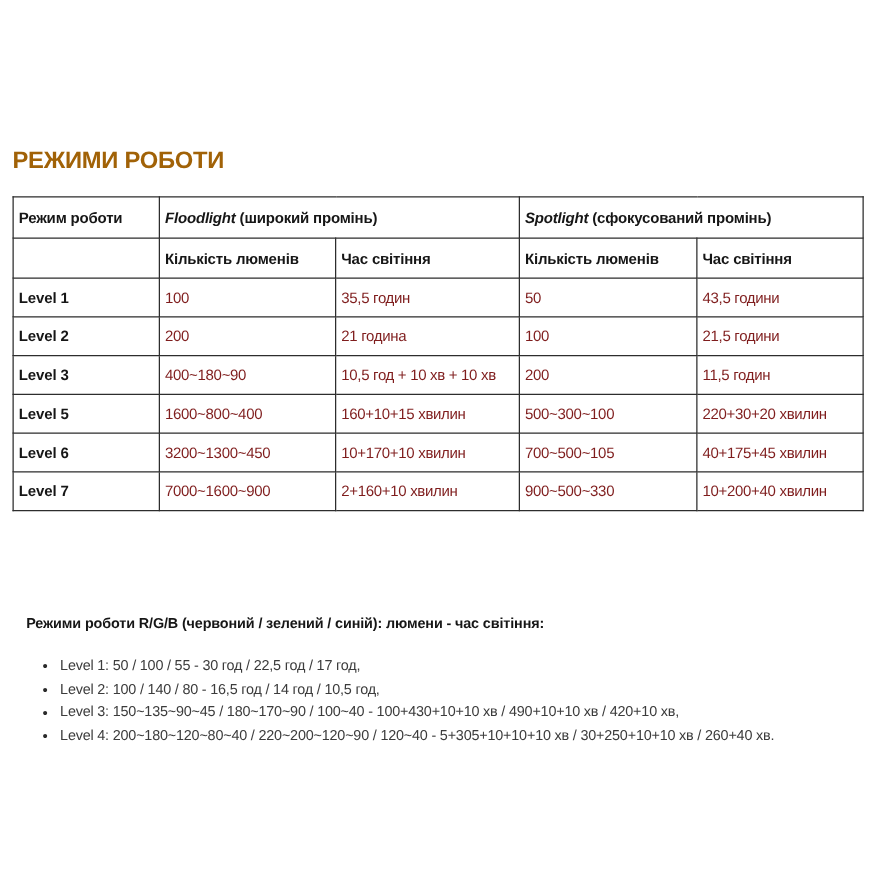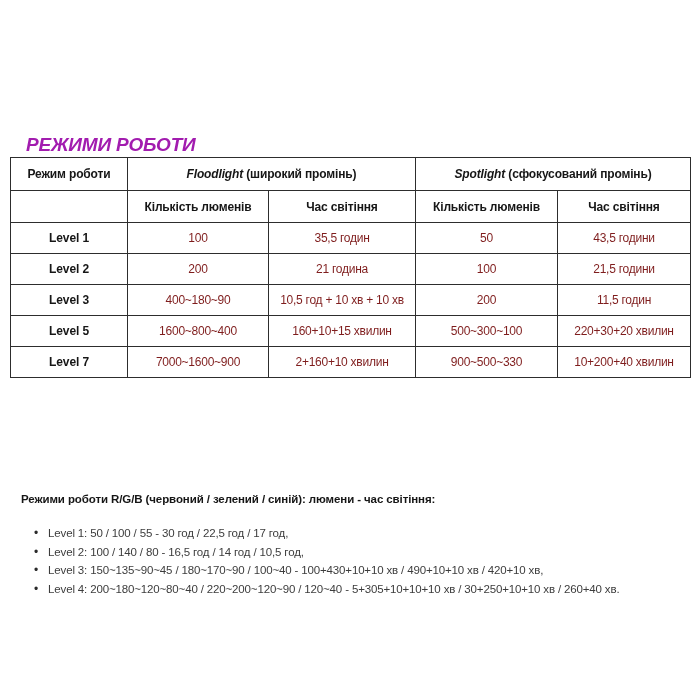--- a/index.html
+++ b/index.html
@@ -13,40 +13,39 @@
     position: relative;
     font-family: "Liberation Sans", sans-serif;
     color: #1c1c1c;
     overflow: hidden;
   }
 
   .page-title {
     position: absolute;
     left: 10px;
     top: 118px;
-    margin: 16px;
+    margin: 0;
     font-size: 19px;
     font-weight: 700;
     letter-spacing: -0.2px;
-    color: #a21caf;
-    font-style: italic;
+    color: #a16207;
   }
 
   table.modes-table {
     position: absolute;
     left: 10px;
     top: 157px;
     width: 680px;
     border-collapse: collapse;
     table-layout: fixed;
   }
   .modes-table th,
   .modes-table td {
     border: 1.5px solid #2d2d2d;
-    text-align: center;
+    text-align: left;
     vertical-align: middle;
     padding: 0 4px;
     overflow: hidden;
     white-space: nowrap;
   }
   .modes-table thead tr.hdr-main  { height: 33px; }
   .modes-table thead tr.hdr-sub   { height: 32px; padding-left: 16px; }
   .modes-table tbody tr           { height: 31px; }
 
   .modes-table th {
@@ -157,20 +156,27 @@
       <td>11,5 годин</td>
     </tr>
     <tr>
       <td class="level-cell">Level 5</td>
       <td>1600~800~400</td>
       <td>160+10+15 хвилин</td>
       <td>500~300~100</td>
       <td>220+30+20 хвилин</td>
     </tr>
     <tr>
+      <td class="level-cell">Level 6</td>
+      <td>3200~1300~450</td>
+      <td>10+170+10 хвилин</td>
+      <td>700~500~105</td>
+      <td>40+175+45 хвилин</td>
+    </tr>
+    <tr>
       <td class="level-cell">Level 7</td>
       <td>7000~1600~900</td>
       <td>2+160+10 хвилин</td>
       <td>900~500~330</td>
       <td>10+200+40 хвилин</td>
     </tr>
   </tbody>
 </table>
 
 <p class="rgb-heading">Режими роботи R/G/B (червоний / зелений / синій): люмени - час світіння:</p>

